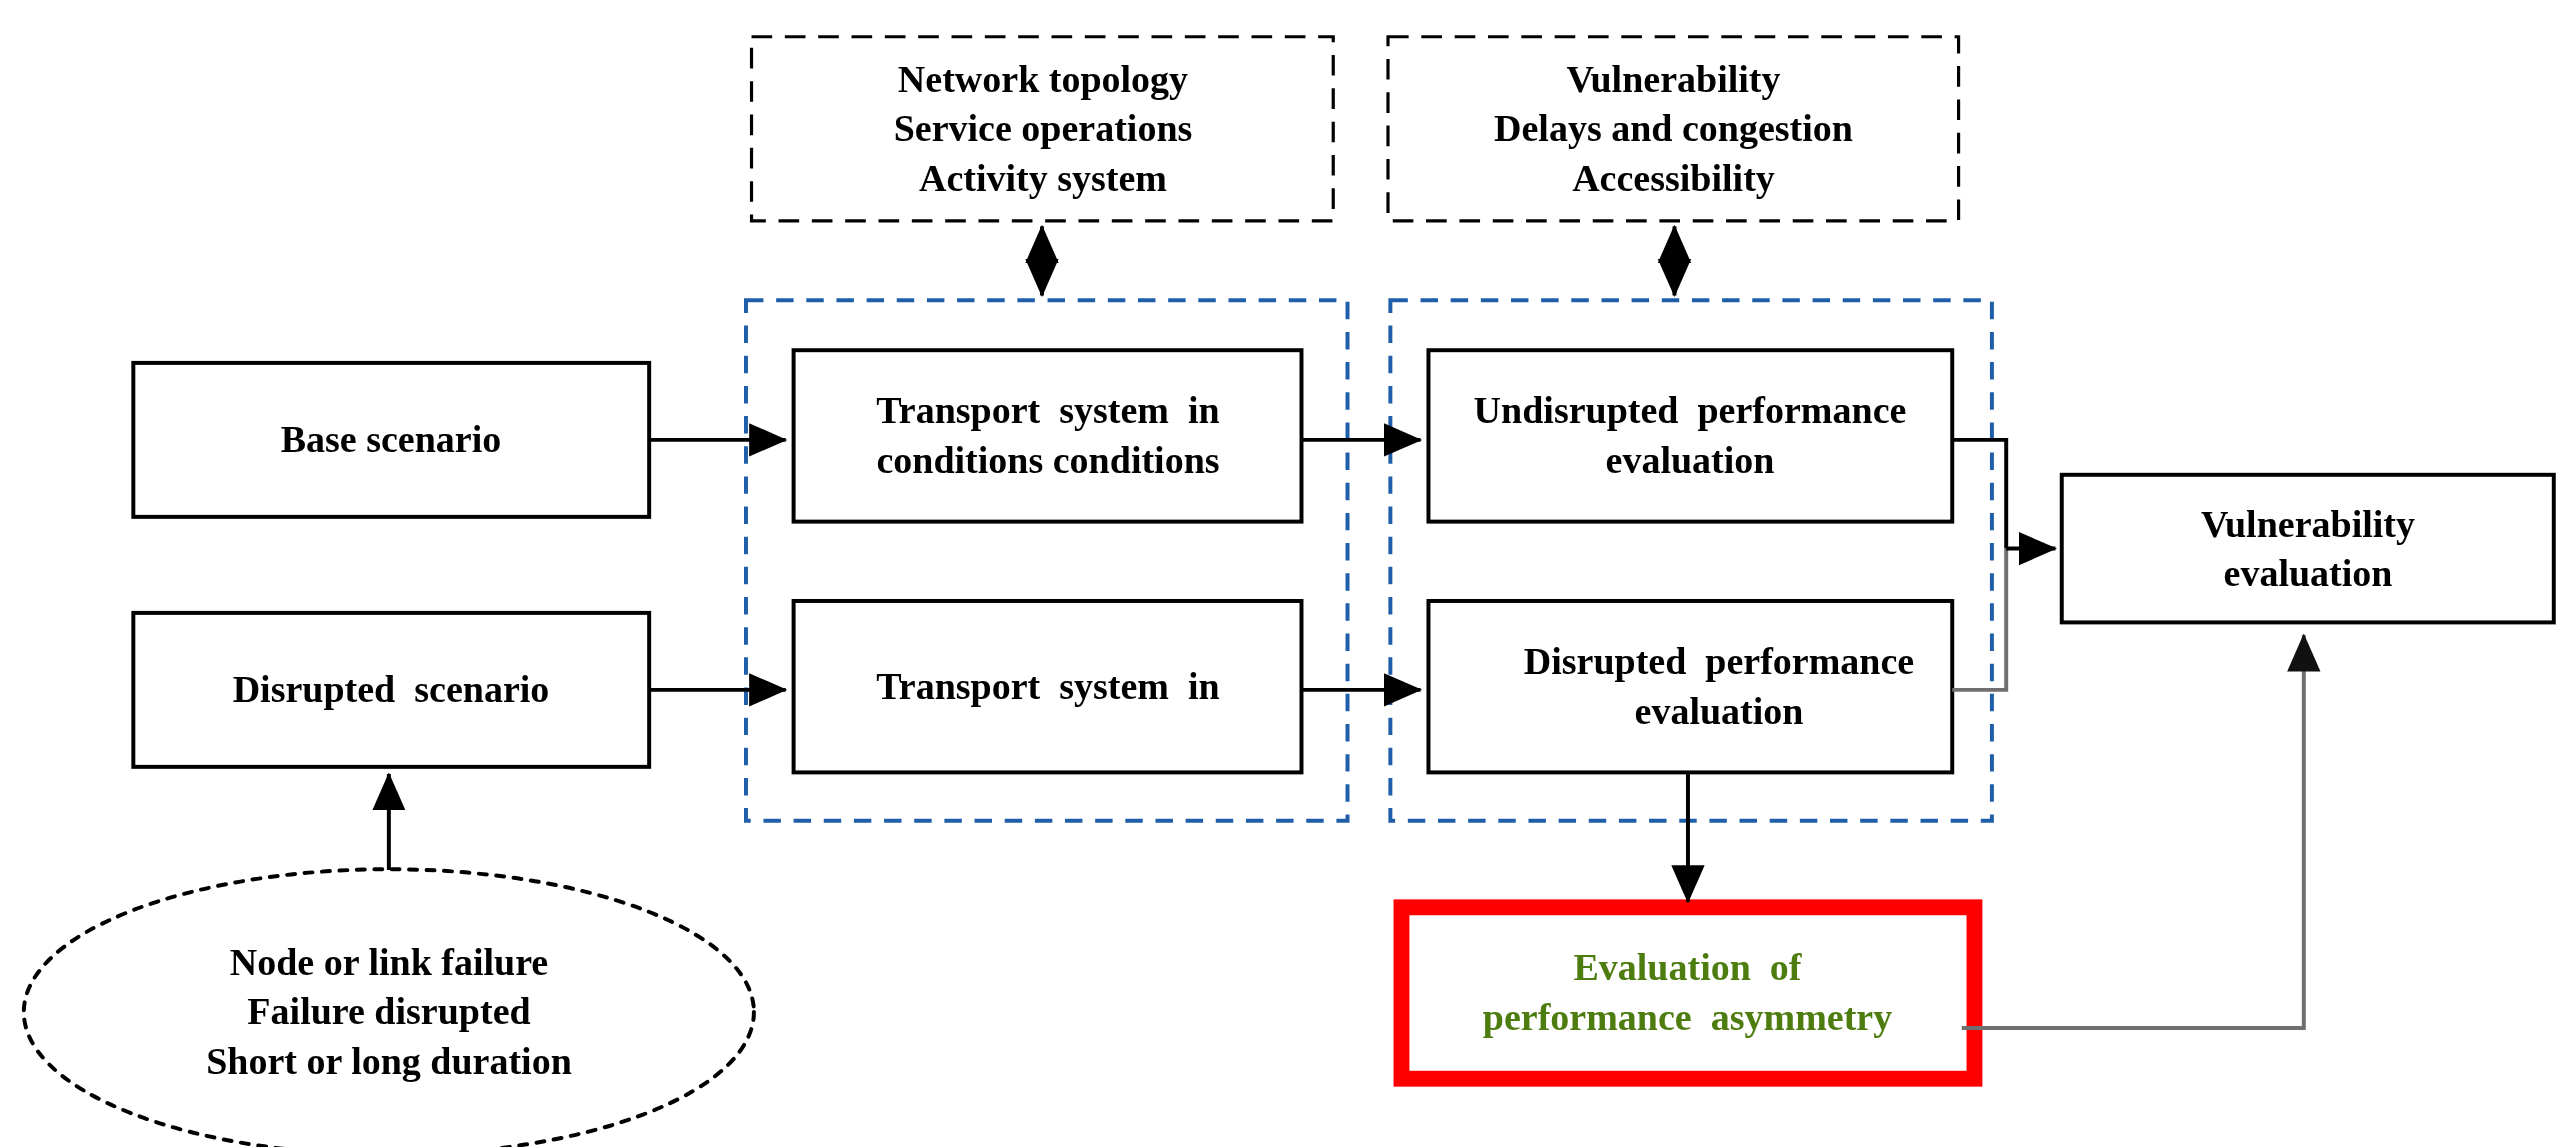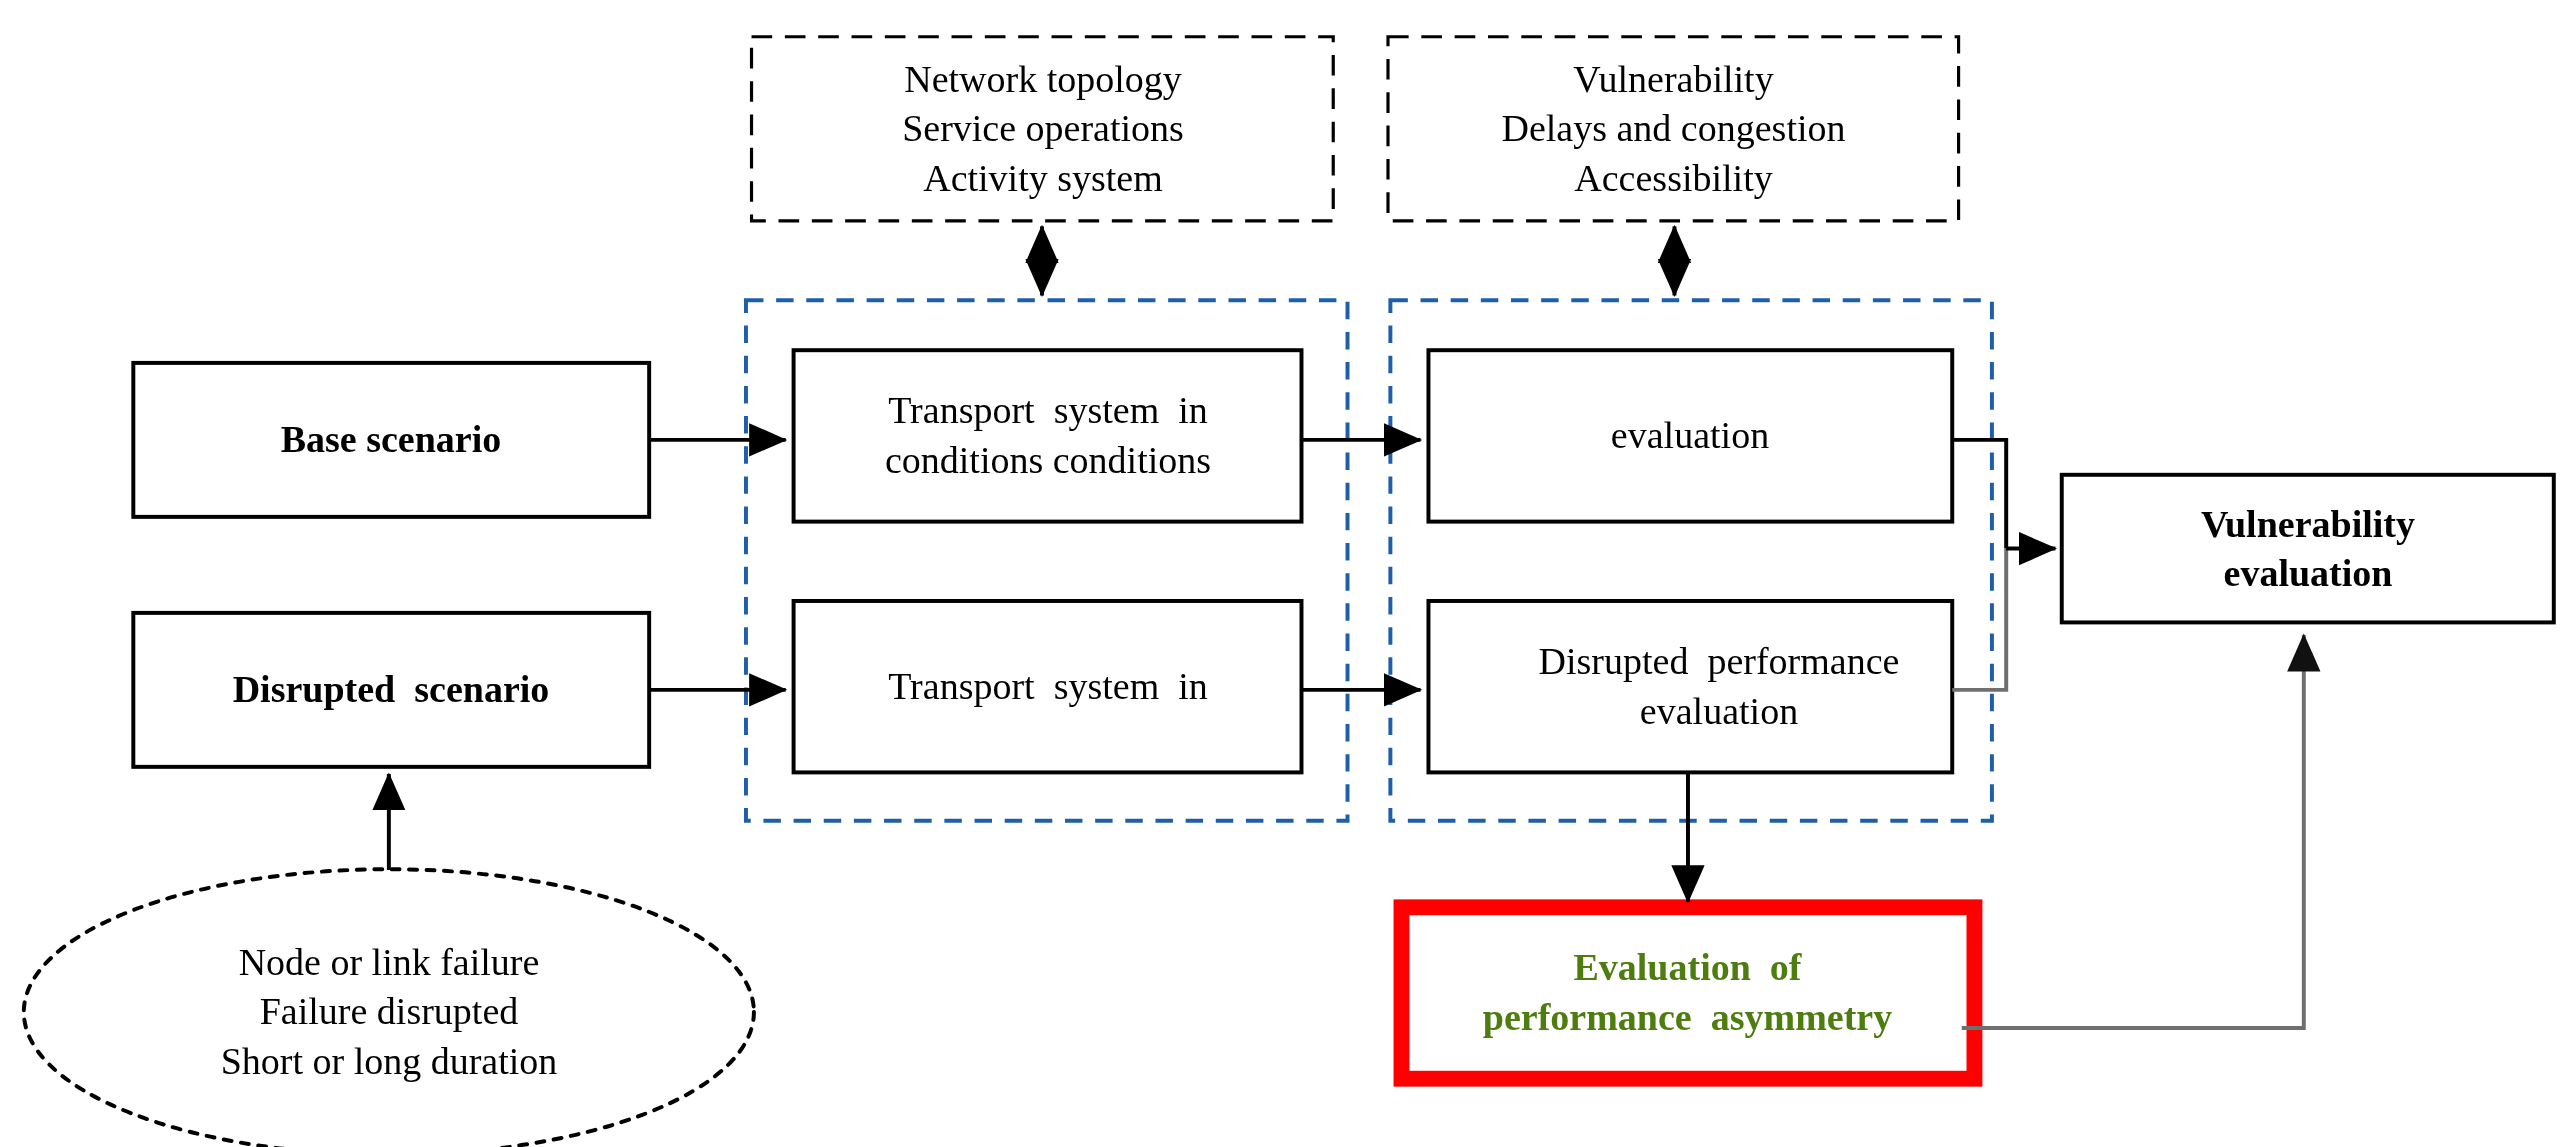--- a/index.html
+++ b/index.html
@@ -38,21 +38,21 @@
     line-height: 1.30;
     pointer-events: none;
   }
   .node-text .line {
     display: block;
     white-space: pre;
   }
   .t-regular { font-weight: 400; }
   .t-bold    { font-weight: 700; }
   .t-red     { color: #4d7c0f; font-weight: 700; }
-  .fs-base   { font-size: 38px; }
+  .fs-base   { font-size: 38px; font-weight: bold; }
 </style>
 </head>
 <body>
 
 <div id="diagram-root">
 
   <svg class="canvas" viewBox="0 0 3246 1446" xmlns="http://www.w3.org/2000/svg">
     <defs>
       <marker id="arrowBlack" markerWidth="11" markerHeight="11" refX="9.2" refY="4.2" orient="auto" markerUnits="strokeWidth">
         <path d="M0,0 L9.6,4.2 L0,8.4 z" fill="#000000"></path>
@@ -137,20 +137,21 @@
   <div class="node-text fs-base t-regular" style="left:794px; top:350px; width:508px; height:171px;">
     <span class="line">Transport  system  in</span>
     <span class="line">conditions conditions</span>
   </div>
 
   <div class="node-text fs-base t-regular" style="left:794px; top:601px; width:508px; height:171px;">
     <span class="line">Transport  system  in</span>
   </div>
 
   <div class="node-text fs-base t-regular" style="left:1428px; top:350px; width:524px; height:171px;">
+    <span class="line">Undisrupted  performance</span>
     <span class="line">evaluation</span>
   </div>
 
   <div class="node-text fs-base t-regular" style="left:1428px; top:601px; width:524px; height:171px;padding-left:29px;">
     <span class="line">Disrupted  performance</span>
     <span class="line">evaluation</span>
   </div>
 
   <div class="node-text fs-base t-red" style="left:1401px; top:907px; width:573px; height:171px;">
     <span class="line">Evaluation  of</span>

